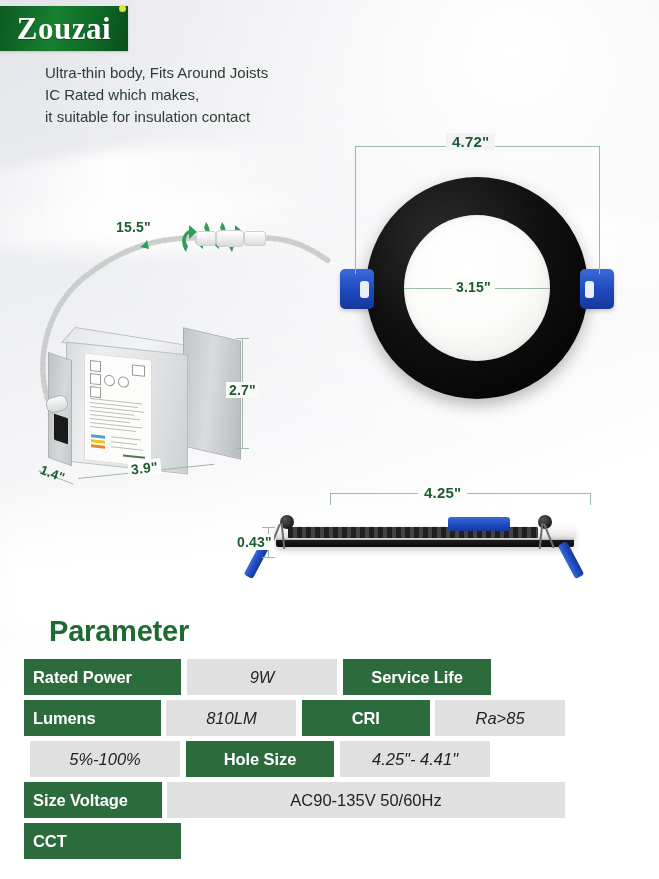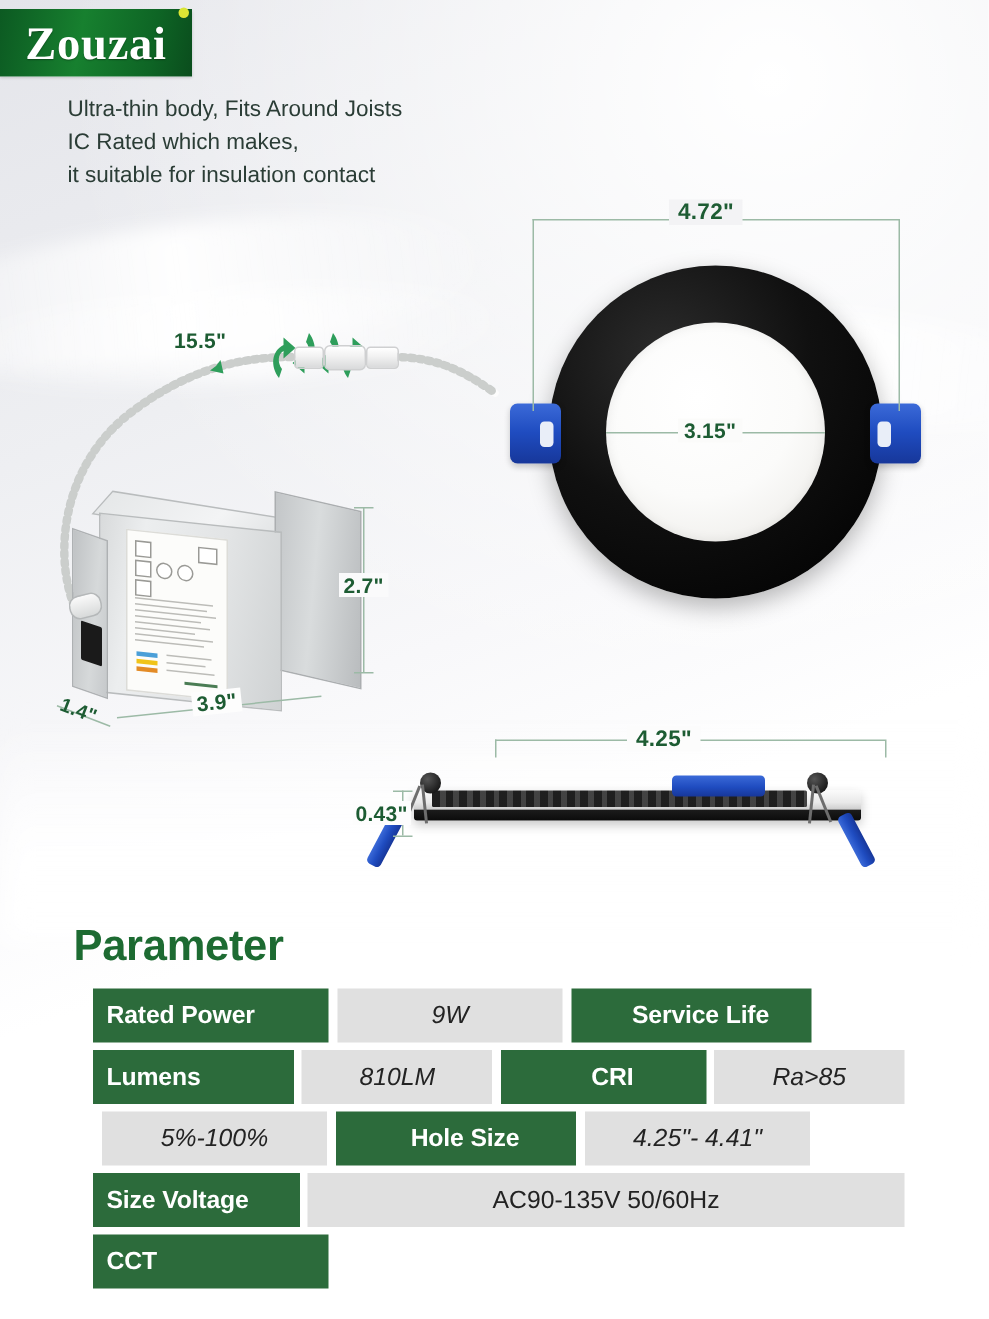--- a/index.html
+++ b/index.html
@@ -302,42 +302,41 @@
     font-size: 29px;
     font-weight: bold;
     letter-spacing: -.2px;
     margin-left: 25px;
   }
 
   #param-table {
     position: absolute;
     left: 24px; top: 659px;
     width: 541px;
-    margin-left: 38px;
   }
   .prow {
     display: flex;
     margin-bottom: 5px;
     height: 36px;
   }
   .pcell {
     display: flex;
     align-items: center;
     font-size: 16.5px;
   }
   .pcell.key {
     background: #2c6b3b;
     color: #ffffff;
     font-weight: bold;
     padding-left: 9px;
     letter-spacing: -.1px;
   }
   .pcell.key.center {
     justify-content: center;
-    padding-left: 12px;
+    padding-left: 0;
   }
   .pcell.val {
     background: #e0e0e0;
     color: #232323;
     justify-content: center;
   }
   .w-key   { width: 148px; }
   .w-val   { width: 150px; font-style: italic; }
   .gap-sm  { width: 6px; }
   .w-val-wide { width: 457px; }

